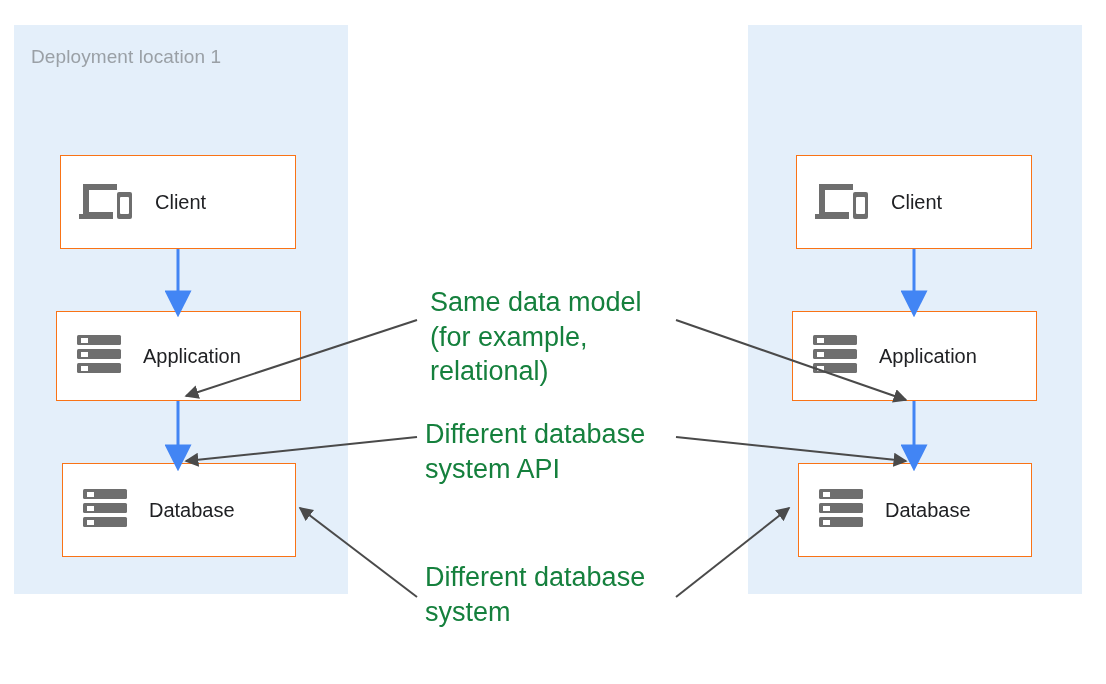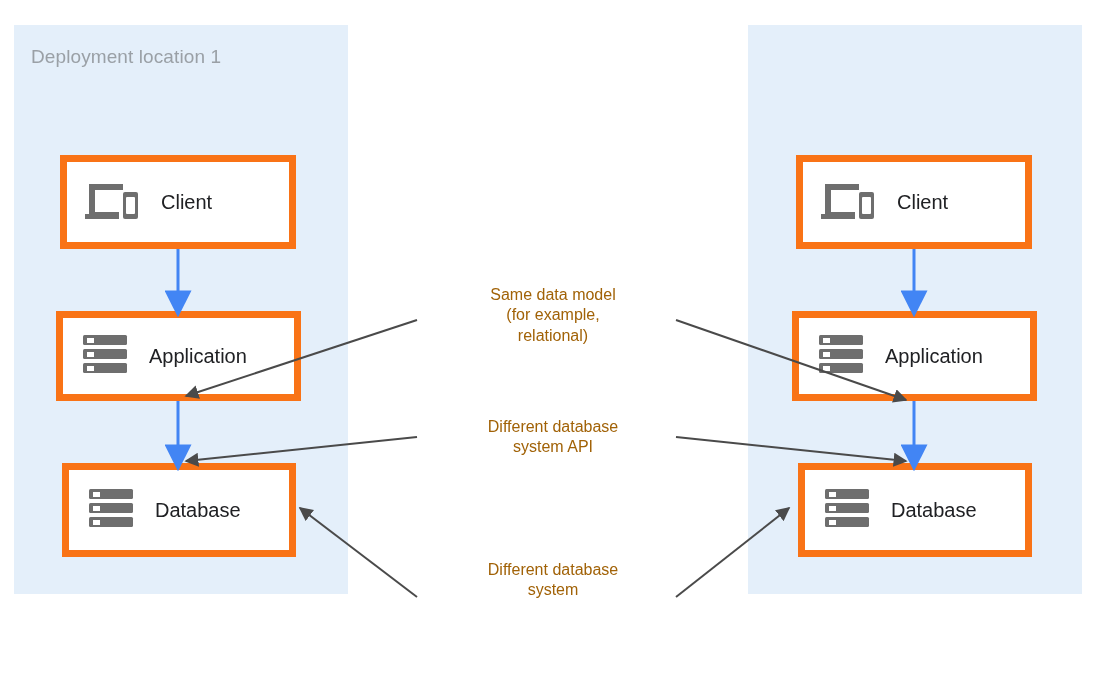--- a/index.html
+++ b/index.html
@@ -25,40 +25,39 @@
   .zone-title {
     position: absolute;
     font-size: 19px;
     color: #9aa0a6;
     letter-spacing: 0.1px;
     white-space: nowrap;
   }
   .node {
     position: absolute;
     background: #ffffff;
-    border: 7px solid #f97316;
+    border: 1px solid #f97316;
     box-sizing: border-box;
     display: flex;
     align-items: center;
   }
   .node .icon {
     flex: 0 0 auto;
     display: block;
   }
   .node .node-label {
     font-size: 20px;
     color: #202124;
     white-space: nowrap;
     line-height: 1;
   }
   .callout {
     position: absolute;
-    font-size: 16px;
-    color: #a16207;
-    text-align: center;
+    font-size: 27px;
+    color: #15803d;
     line-height: 1.28;
     white-space: pre-line;
   }
   svg.overlay {
     position: absolute;
     left: 0;
     top: 0;
     width: 1106px;
     height: 684px;
     pointer-events: none;

